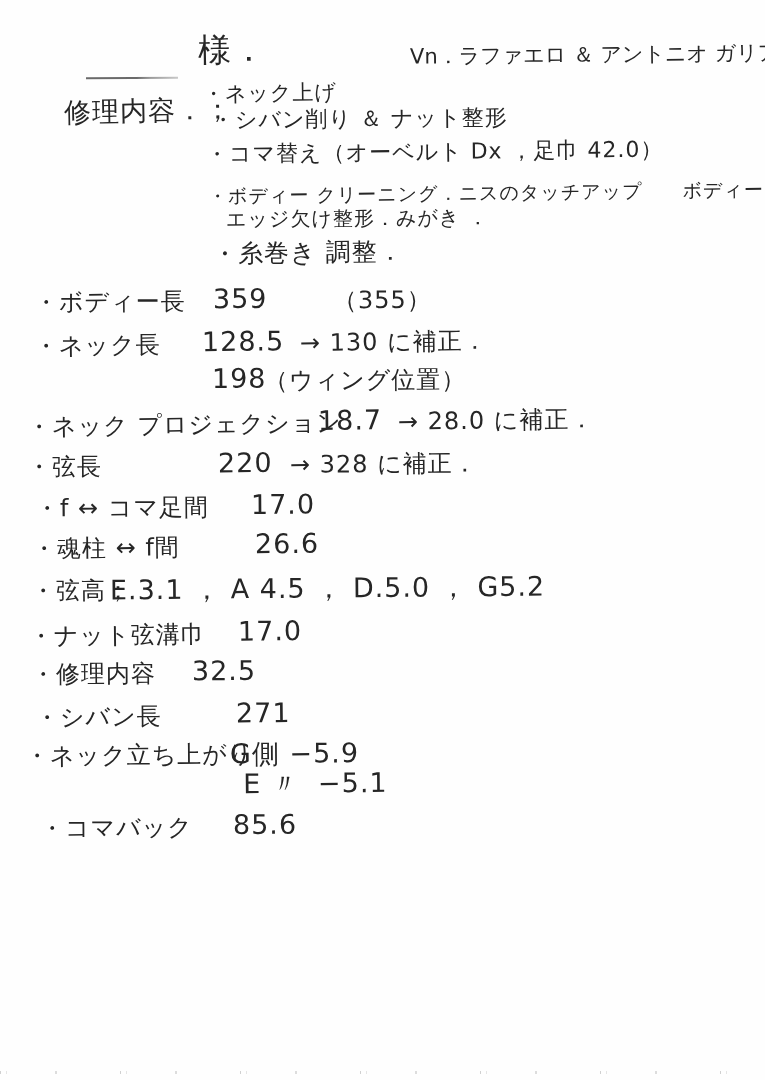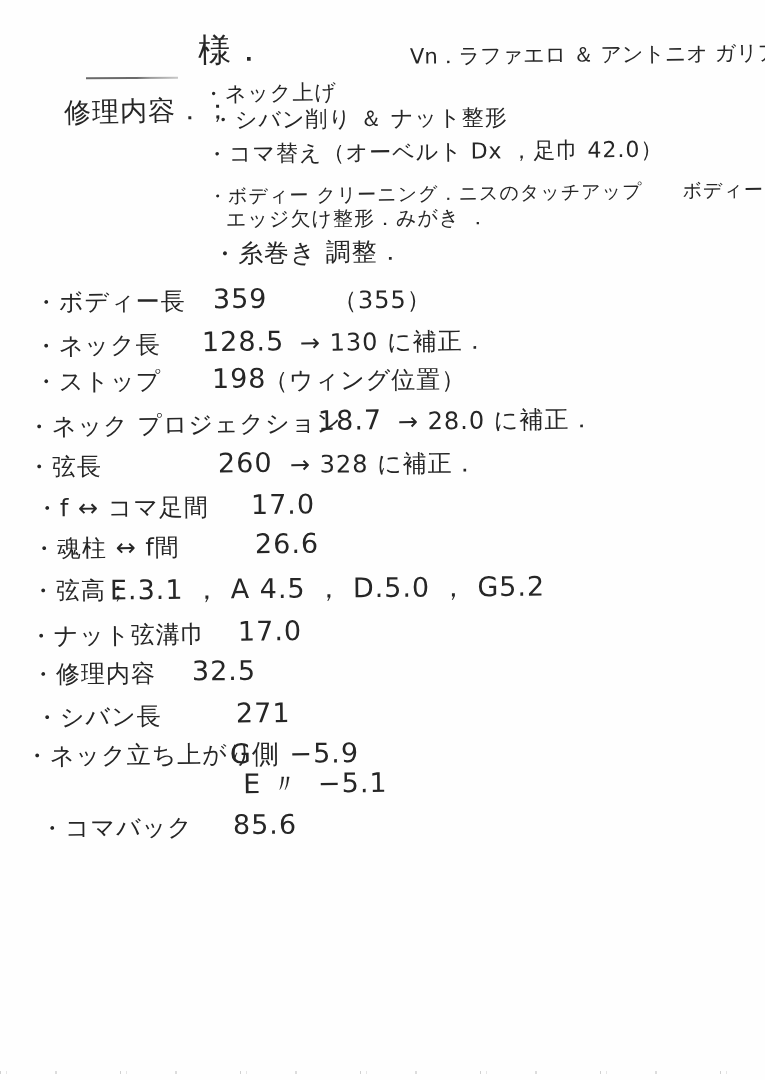--- a/index.html
+++ b/index.html
@@ -85,32 +85,31 @@
       <span class="lab">・ボディー長</span>
       <span class="val">359</span>
       <span class="note">（355）</span>
     </div>
     <div class="row m1">
       <span class="lab">・ネック長</span>
       <span class="val">128.5</span>
       <span class="note">→ 130 に補正．</span>
     </div>
     <div class="row m2">
-      <span class="lab">・ストップ</span>
       <span class="val">198</span>
       <span class="note">（ウィング位置）</span>
     </div>
     <div class="row m3">
       <span class="lab">・ネック プロジェクション</span>
       <span class="val">18.7</span>
       <span class="note">→ 28.0 に補正．</span>
     </div>
     <div class="row m4">
       <span class="lab">・弦長</span>
-      <span class="val">260</span>
+      <span class="val">220</span>
       <span class="note">→ 328 に補正．</span>
     </div>
     <div class="row m5">
       <span class="lab">・f ↔ コマ足間</span>
       <span class="val">17.0</span>
     </div>
     <div class="row m6">
       <span class="lab">・魂柱 ↔ f間</span>
       <span class="val">26.6</span>
     </div>

